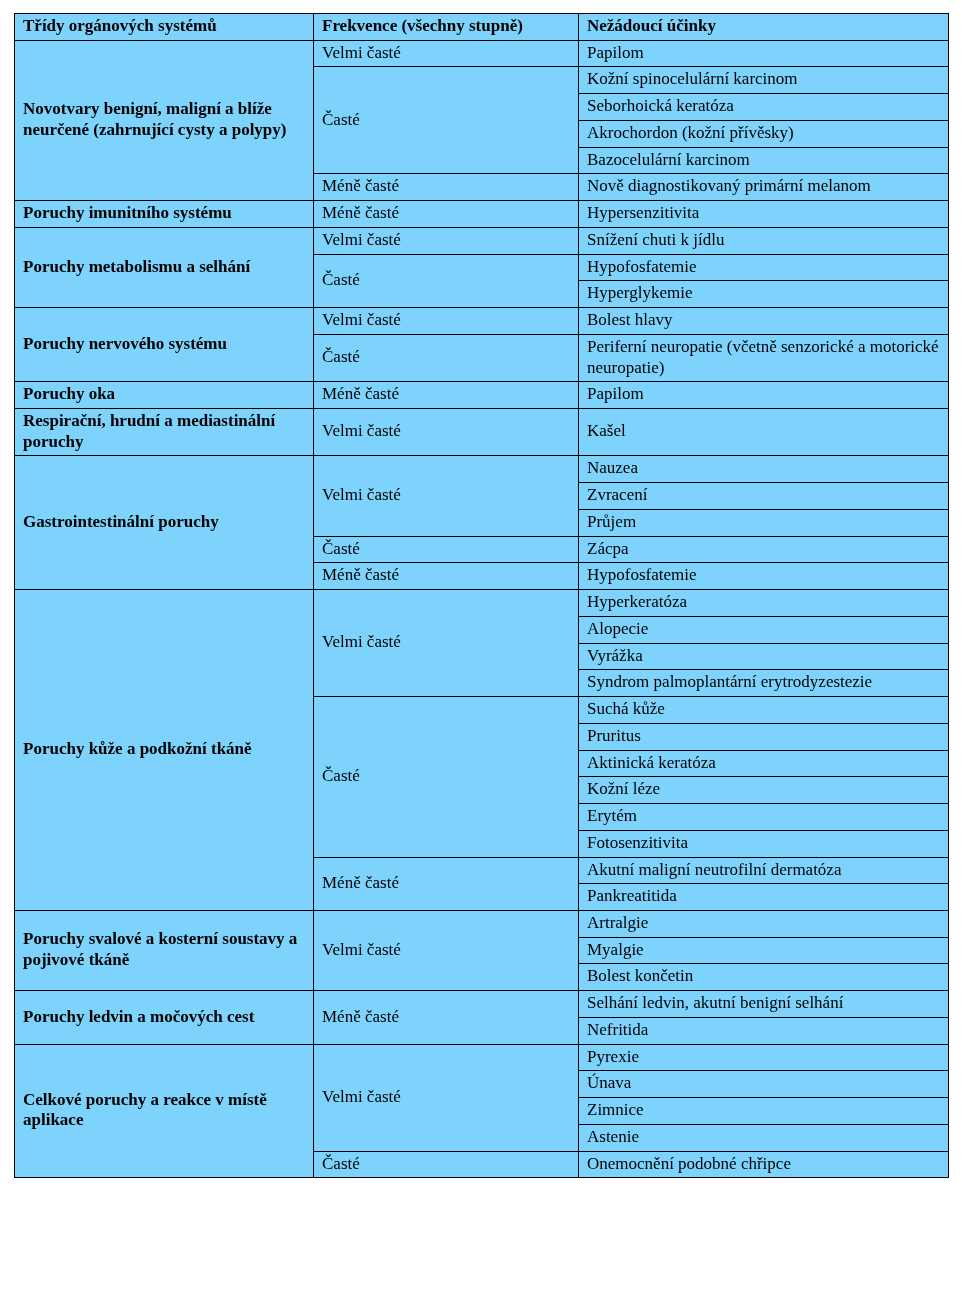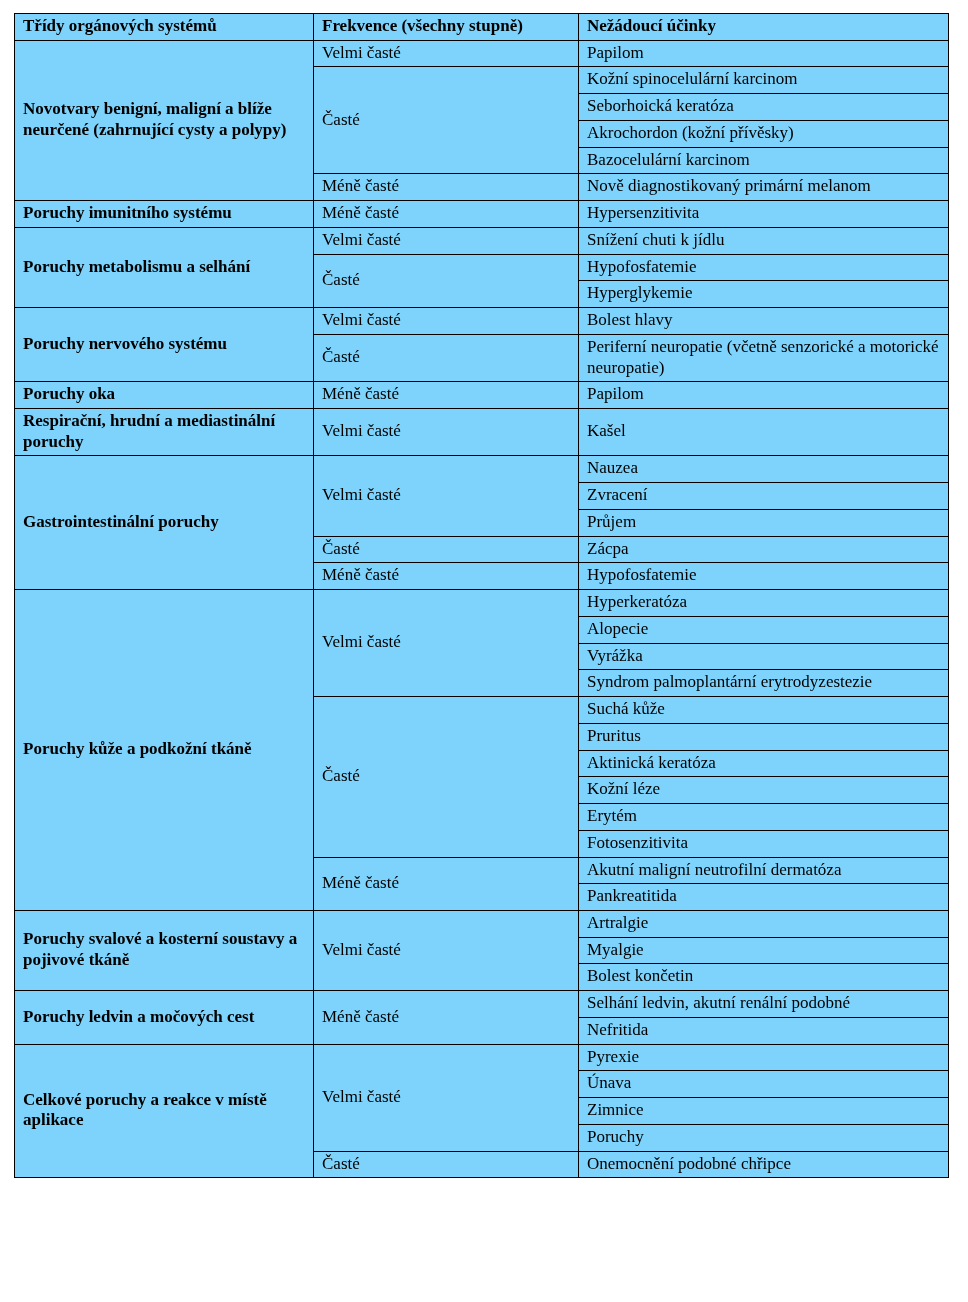--- a/index.html
+++ b/index.html
@@ -205,38 +205,38 @@
         </tr>
         <tr>
           <td class="eff">Myalgie</td>
         </tr>
         <tr>
           <td class="eff">Bolest končetin</td>
         </tr>
         <tr>
           <td class="soc" rowspan="2">Poruchy ledvin a močových cest</td>
           <td class="freq" rowspan="2">Méně časté</td>
-          <td class="eff">Selhání ledvin, akutní renální podobné</td>
+          <td class="eff">Selhání ledvin, akutní benigní selhání</td>
         </tr>
         <tr>
           <td class="eff">Nefritida</td>
         </tr>
         <tr>
           <td class="soc" rowspan="5">Celkové poruchy a reakce v místě aplikace</td>
           <td class="freq" rowspan="4">Velmi časté</td>
           <td class="eff">Pyrexie</td>
         </tr>
         <tr>
           <td class="eff">Únava</td>
         </tr>
         <tr>
           <td class="eff">Zimnice</td>
         </tr>
         <tr>
-          <td class="eff">Poruchy</td>
+          <td class="eff">Astenie</td>
         </tr>
         <tr>
           <td class="freq" rowspan="1">Časté</td>
           <td class="eff">Onemocnění podobné chřipce</td>
         </tr>
       </tbody>
   </table>
 </div>
 
 </body></html>

